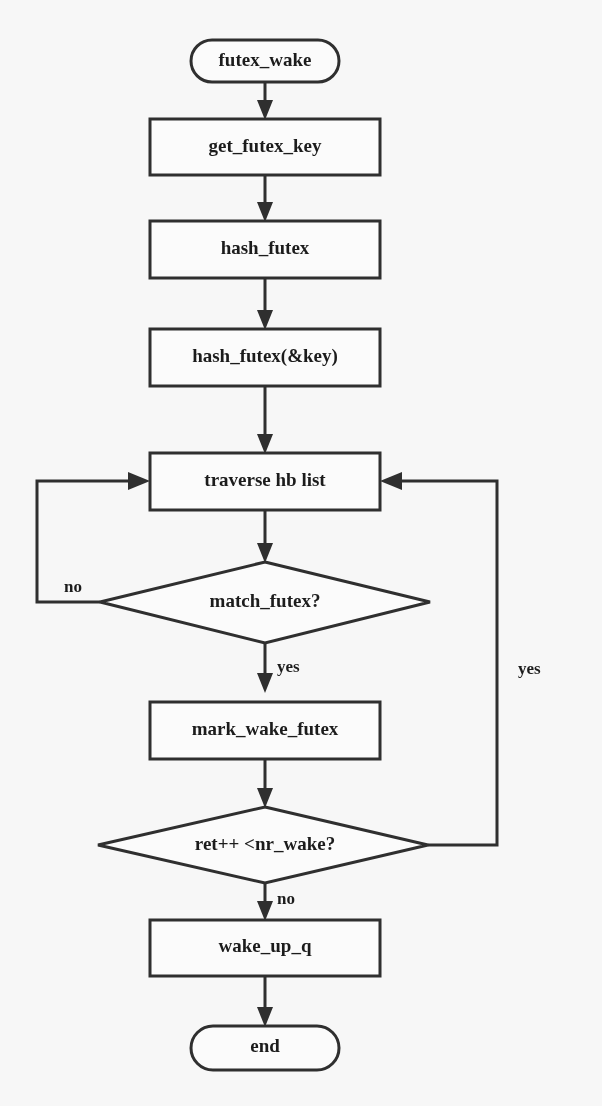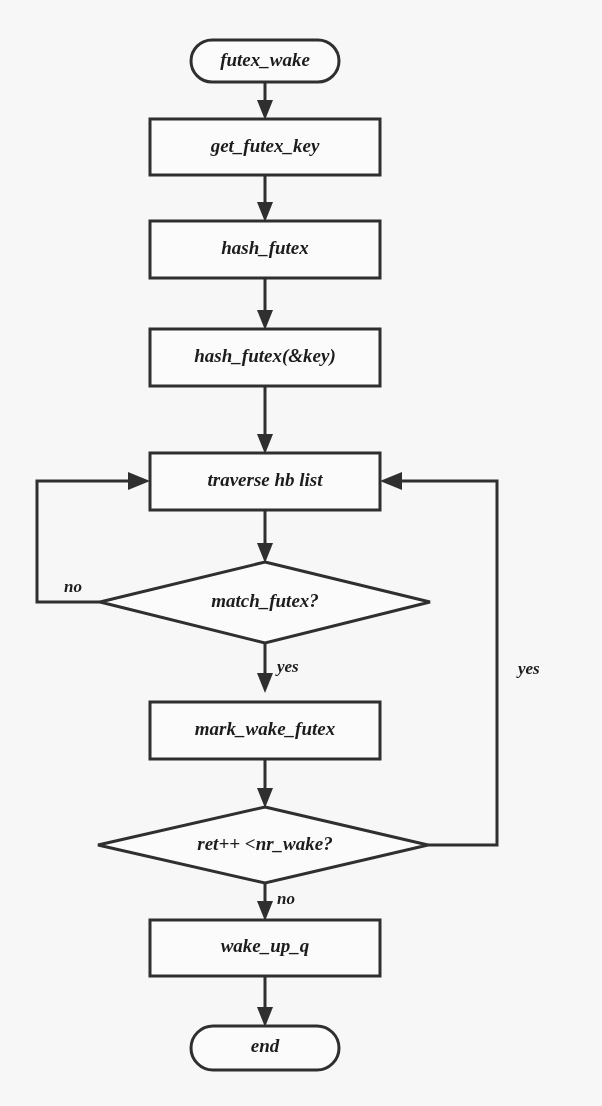--- a/index.html
+++ b/index.html
@@ -11,21 +11,20 @@
     width: 602px;
     height: 1106px;
     overflow: hidden;
     font-family: "Liberation Serif", "DejaVu Serif", serif;
   }
   #flow-root {
     position: relative;
     width: 602px;
     height: 1106px;
     background: #f7f7f7;
-    font-style: italic;
   }
   svg#flowchart {
     display: block;
     width: 602px;
     height: 1106px;
   }
   .node-shape {
     fill: #fbfbfb;
     stroke: #2f2f2f;
     stroke-width: 3;

